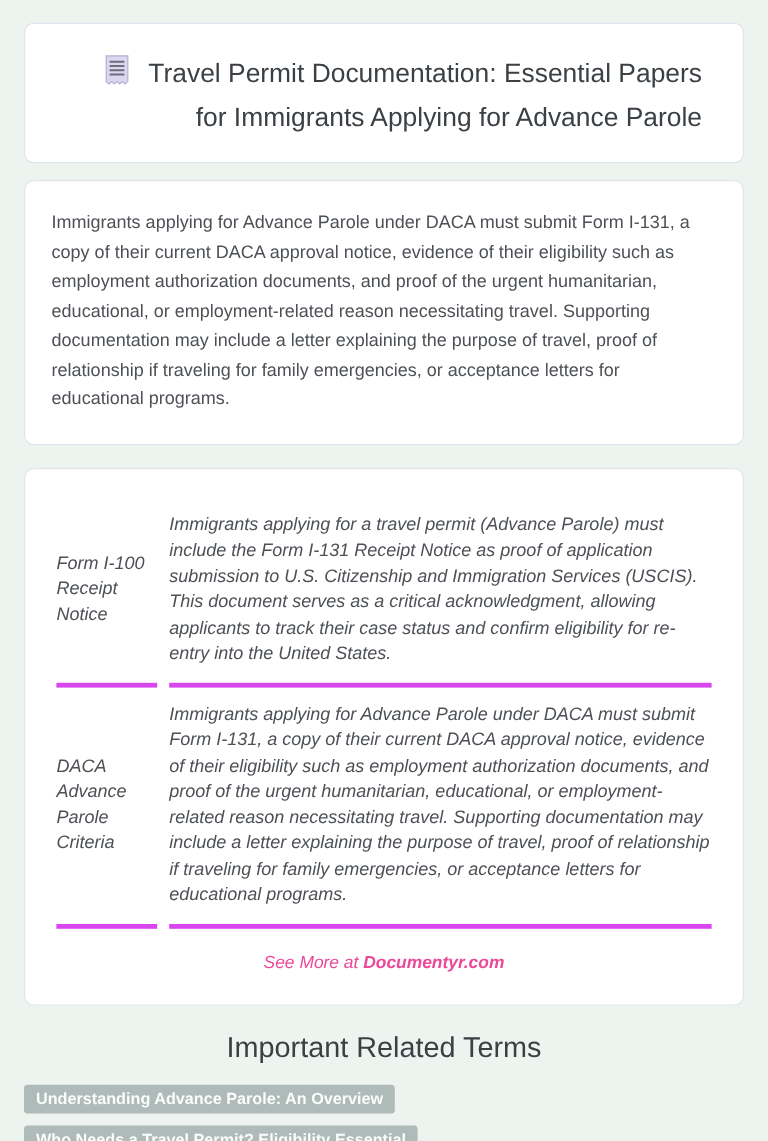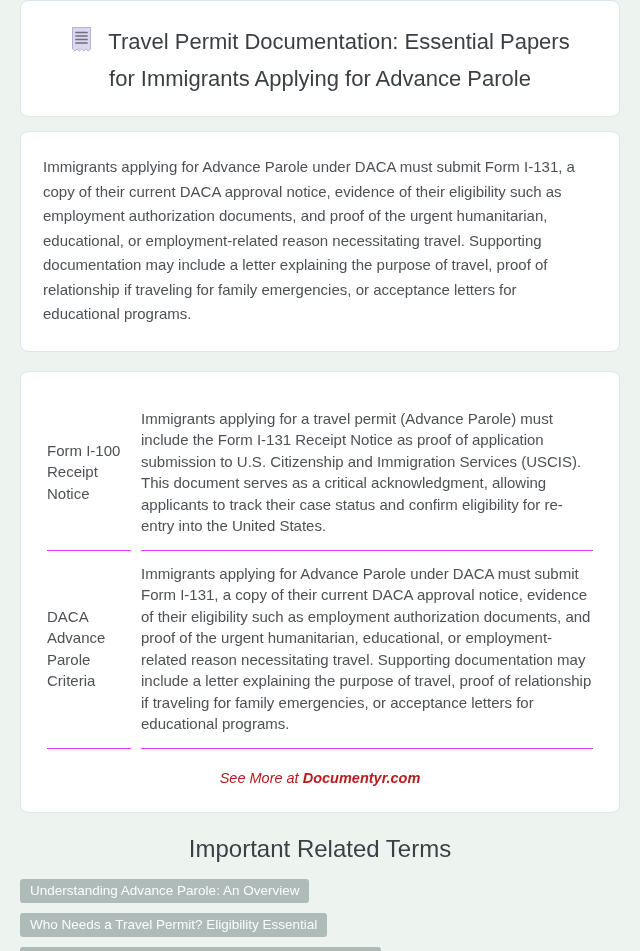--- a/index.html
+++ b/index.html
@@ -11,22 +11,23 @@
   }
   .wrap{padding:0 20px;}
   .card{
     background:#ffffff;
     border:1px solid #dfe5ee;
     border-radius:8px;
     box-sizing:border-box;
   }
   
   .title-card{
+    margin-top:19px;
     padding:24px 34px 21px;
-    text-align:center;
+    text-align:right;
   }
   .page-title{
     font-size:22px;
     line-height:33px;
     font-weight:400;
     color:#3b4045;
     margin:0;
   }
   .receipt-icon{
     display:inline-block;
@@ -50,32 +51,33 @@
     padding:24px 16px 18px;
   }
   table.terms{
     width:100%;
     border-collapse:separate;
     border-spacing:10px 0;
     color:#4d5156;
     font-size:15px;
   }
   table.terms td{
-    border-bottom:1px solid #d946ef;
+    border-bottom:4px solid #d946ef;
     padding:12px 0 13px;
     line-height:21.5px;
     vertical-align:middle;
     text-align:left;
+    font-style:italic;
   }
   td.term-cell{width:84px;}
   .see-more{
     text-align:center;
     font-style:italic;
     font-size:14.5px;
-    color:#b91c1c;
+    color:#ec4899;
     padding:21px 0 8px;
   }
   .see-more .site{font-weight:700;}
   
   .related-heading{
     text-align:center;
     font-size:24px;
     font-weight:400;
     color:#3b4045;
     margin:22px 0 16px;
@@ -89,20 +91,21 @@
   .tag{
     display:inline-block;
     background:#aebbb9;
     color:#fbfdfc;
     font-size:13.5px;
     line-height:16px;
     padding:4px 10px 4px;
     border-radius:3px;
     cursor:pointer;
     white-space:nowrap;
+    font-weight:bold;
   }
 </style>
 </head>
 <body>
 
 <div class="wrap">
 
   <div class="card title-card">
     <h1 class="page-title"><span class="receipt-icon"><svg width="23" height="27" viewBox="0 0 23 27" aria-hidden="true">
           <path d="M2.5 1.5 h18 v21.5 l-2.25 2 -2.25 -2 -2.25 2 -2.25 -2 -2.25 2 -2.25 -2 -2.25 2 -2.25 -2 z" fill="#dcd6ee" stroke="#b7aed6" stroke-width="1"></path>

